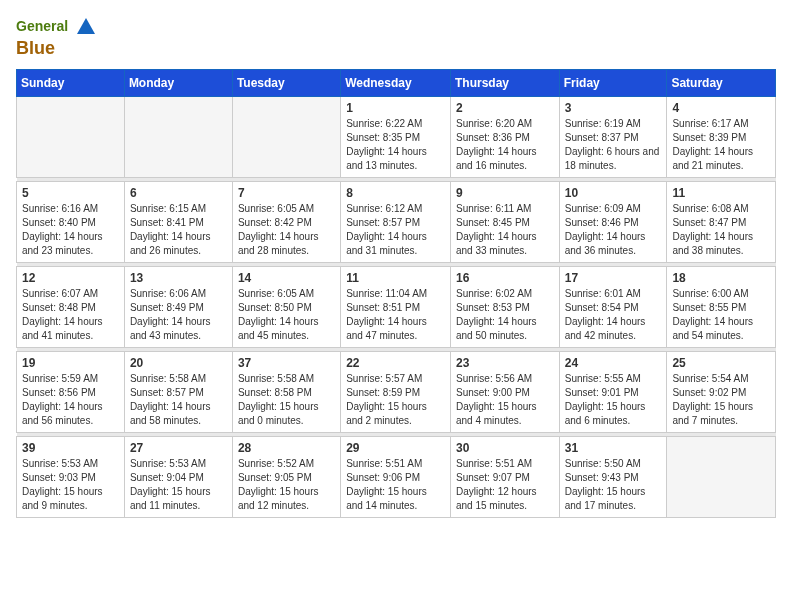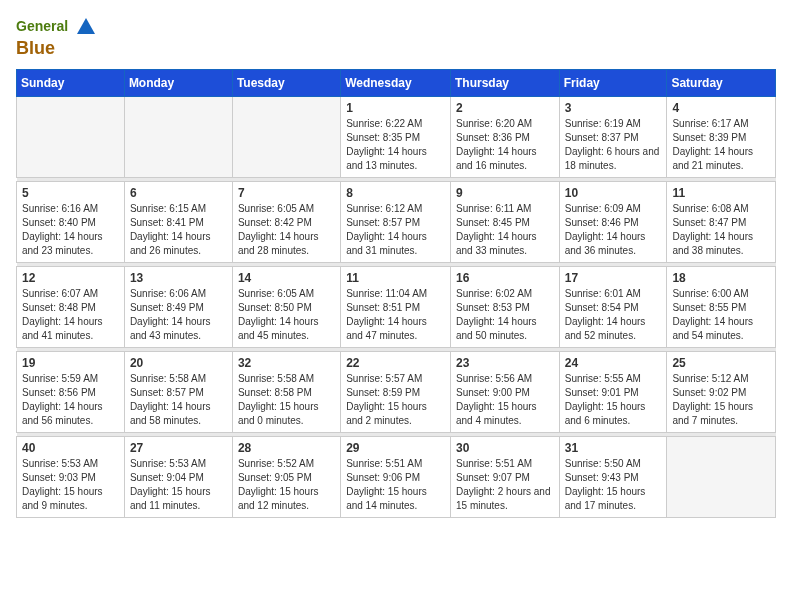--- a/index.html
+++ b/index.html
@@ -252,21 +252,21 @@
           <span>Sunrise: 6:02 AM</span><br>
           <span>Sunset: 8:53 PM</span><br>
           <span>Daylight: 14 hours and 50 minutes.</span>
         </div>
       </td>
         <td>
         <span class="day-number">17</span>
         <div class="day-info">
           <span>Sunrise: 6:01 AM</span><br>
           <span>Sunset: 8:54 PM</span><br>
-          <span>Daylight: 14 hours and 52 minutes.</span>
+          <span>Daylight: 14 hours and 42 minutes.</span>
         </div>
       </td>
         <td>
         <span class="day-number">18</span>
         <div class="day-info">
           <span>Sunrise: 6:00 AM</span><br>
           <span>Sunset: 8:55 PM</span><br>
           <span>Daylight: 14 hours and 54 minutes.</span>
         </div>
       </td>
@@ -285,21 +285,21 @@
       </td>
         <td>
         <span class="day-number">20</span>
         <div class="day-info">
           <span>Sunrise: 5:58 AM</span><br>
           <span>Sunset: 8:57 PM</span><br>
           <span>Daylight: 14 hours and 58 minutes.</span>
         </div>
       </td>
         <td>
-        <span class="day-number">32</span>
+        <span class="day-number">37</span>
         <div class="day-info">
           <span>Sunrise: 5:58 AM</span><br>
           <span>Sunset: 8:58 PM</span><br>
           <span>Daylight: 15 hours and 0 minutes.</span>
         </div>
       </td>
         <td>
         <span class="day-number">22</span>
         <div class="day-info">
           <span>Sunrise: 5:57 AM</span><br>
@@ -319,32 +319,32 @@
         <span class="day-number">24</span>
         <div class="day-info">
           <span>Sunrise: 5:55 AM</span><br>
           <span>Sunset: 9:01 PM</span><br>
           <span>Daylight: 15 hours and 6 minutes.</span>
         </div>
       </td>
         <td>
         <span class="day-number">25</span>
         <div class="day-info">
-          <span>Sunrise: 5:12 AM</span><br>
+          <span>Sunrise: 5:54 AM</span><br>
           <span>Sunset: 9:02 PM</span><br>
           <span>Daylight: 15 hours and 7 minutes.</span>
         </div>
       </td>
       </tr>
       <tr>
         <td colspan="7" style="height: 4px; background: rgb(232, 232, 232); padding: 0px; border: none;"></td>
       </tr>
       <tr>
         <td>
-        <span class="day-number">40</span>
+        <span class="day-number">39</span>
         <div class="day-info">
           <span>Sunrise: 5:53 AM</span><br>
           <span>Sunset: 9:03 PM</span><br>
           <span>Daylight: 15 hours and 9 minutes.</span>
         </div>
       </td>
         <td>
         <span class="day-number">27</span>
         <div class="day-info">
           <span>Sunrise: 5:53 AM</span><br>
@@ -366,21 +366,21 @@
           <span>Sunrise: 5:51 AM</span><br>
           <span>Sunset: 9:06 PM</span><br>
           <span>Daylight: 15 hours and 14 minutes.</span>
         </div>
       </td>
         <td>
         <span class="day-number">30</span>
         <div class="day-info">
           <span>Sunrise: 5:51 AM</span><br>
           <span>Sunset: 9:07 PM</span><br>
-          <span>Daylight: 2 hours and 15 minutes.</span>
+          <span>Daylight: 12 hours and 15 minutes.</span>
         </div>
       </td>
         <td>
         <span class="day-number">31</span>
         <div class="day-info">
           <span>Sunrise: 5:50 AM</span><br>
           <span>Sunset: 9:43 PM</span><br>
           <span>Daylight: 15 hours and 17 minutes.</span>
         </div>
       </td>

